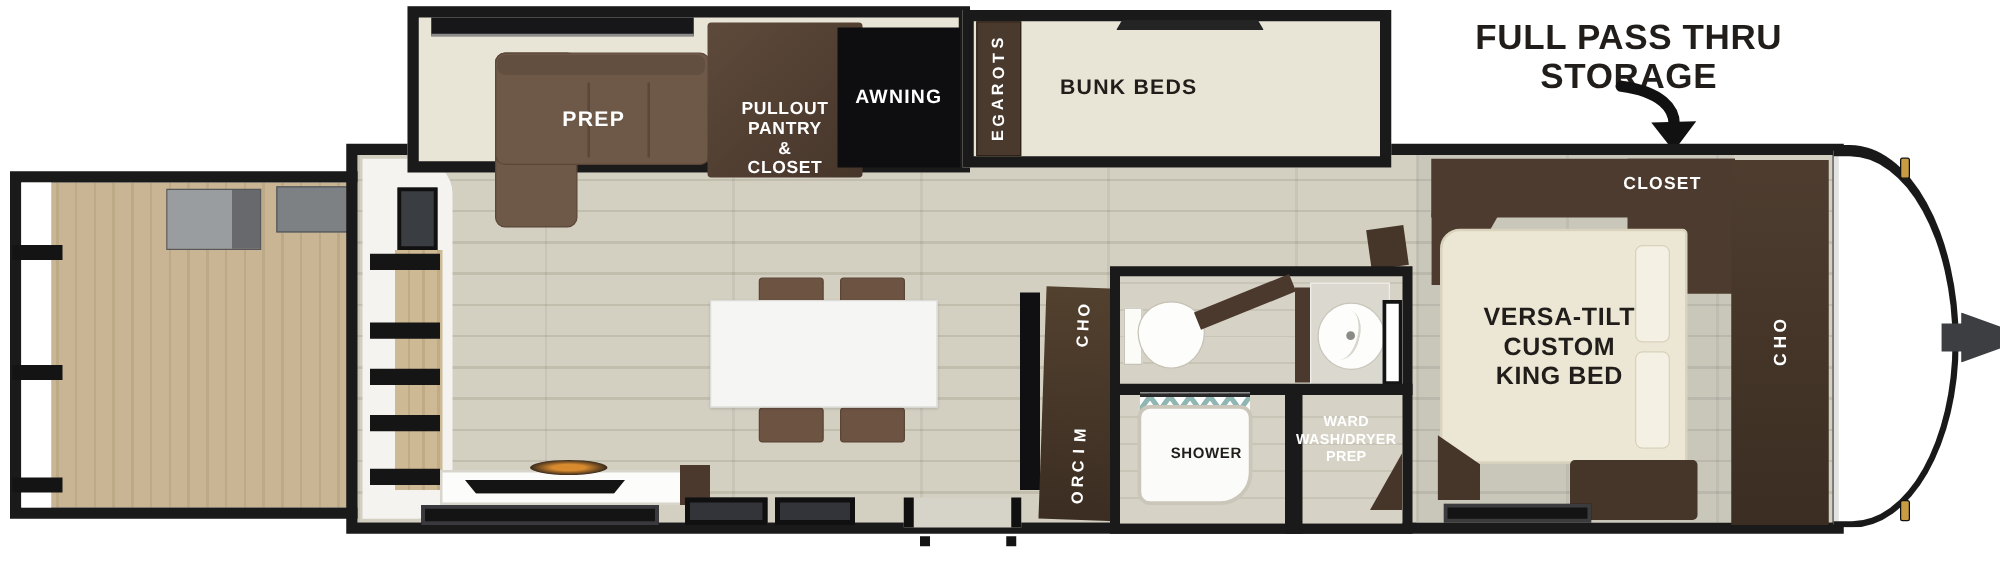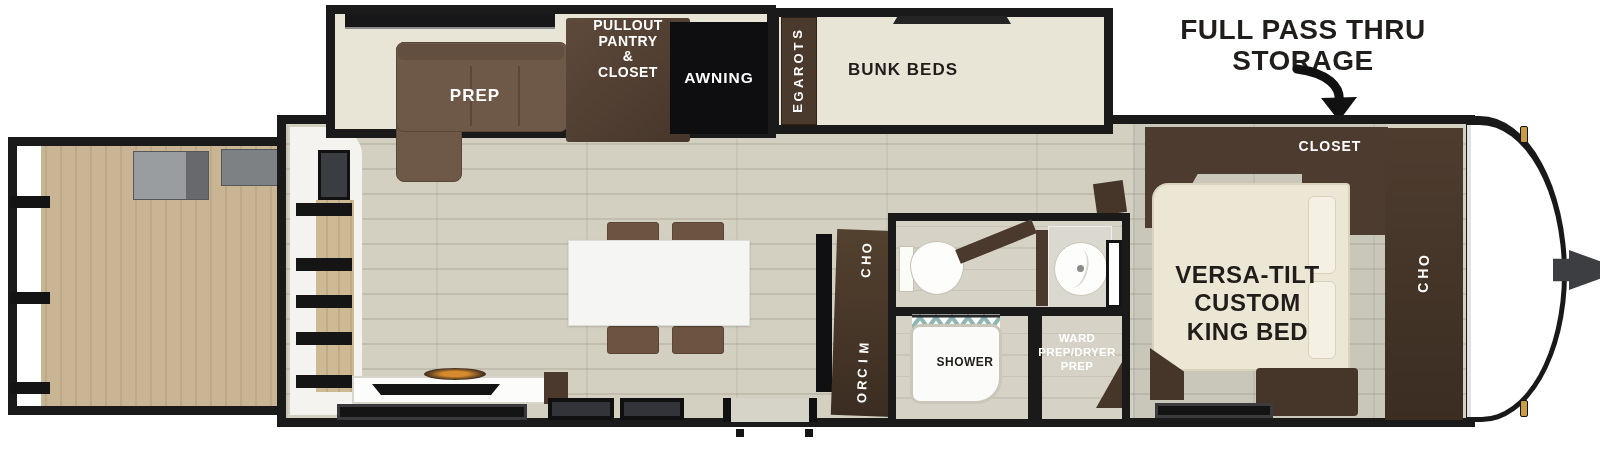--- a/index.html
+++ b/index.html
@@ -60,34 +60,34 @@
   
   #sofa-chaise{left:396px;top:42px;width:64px;height:138px;background:#6e5847;border-radius:8px;border:1px solid #5b4739;}
   #sofa-body{left:396px;top:42px;width:170px;height:88px;background:#6e5847;border-radius:8px;border:1px solid #5b4739;}
   #sofa-back{left:398px;top:44px;width:166px;height:16px;background:#624f3f;border-radius:6px;}
   .sofa-seam{width:2px;height:60px;background:#5b4739;top:66px;}
   #sofa-seam-1{left:470px;} #sofa-seam-2{left:518px;}
   #sofa-label{left:420px;top:86px;width:110px;font-size:17px;letter-spacing:1px;}
 
   
   #pantry{left:566px;top:18px;width:124px;height:124px;background:linear-gradient(135deg,#5d4a3b,#46352a);border-radius:3px;
-          display:flex;align-items:flex-start;justify-content:center;}
+          display:flex;align-items:flex-end;justify-content:center;}
   #pantry-label{position:static;font-size:14px;line-height:1.12;}
   #fridge{left:670px;top:22px;width:98px;height:112px;background:#0e0e10;display:flex;align-items:center;justify-content:center;}
   #fridge-label{position:static;font-size:15.5px;letter-spacing:1px;}
 
   
   #closet-bar{left:1145px;top:127px;width:243px;height:47px;background:#4c3b2e;}
   #closet-wing-right{left:1302px;top:127px;width:86px;height:108px;background:#4c3b2e;}
   #closet-wing-left{left:1145px;top:170px;width:55px;height:58px;background:#4c3b2e;clip-path:polygon(0 0,100% 0,40% 100%,0 100%);}
   #closet-label{left:1250px;top:138px;width:160px;font-size:14px;letter-spacing:1px;}
   #bed{left:1152px;top:183px;width:198px;height:188px;background:#ece7d4;border:2px solid #d9d3bd;border-radius:16px 4px 4px 16px;box-sizing:border-box;}
   .pillow{background:#f4f0e3;border:1px solid #d8d2bc;border-radius:6px;width:26px;height:76px;}
   #pillow-1{left:1308px;top:196px;} #pillow-2{left:1308px;top:281px;}
-  #bed-label{left:1150px;top:261px;width:195px;font-size:24px;line-height:1.18;}
+  #bed-label{left:1150px;top:243px;width:195px;font-size:20px;line-height:1.18;}
   #ohc-front{left:1385px;top:128px;width:78px;height:292px;background:linear-gradient(180deg,#4e3d2f,#3b2d22);display:flex;}
   #ohc-front .vtext{width:100%;height:100%;font-size:14px;}
   #bed-nightstand{left:1150px;top:348px;width:34px;height:52px;background:#46362a;clip-path:polygon(0 0,100% 45%,100% 100%,0 100%);}
   #bed-bench{left:1256px;top:368px;width:102px;height:48px;background:#46362a;border-radius:4px;}
   #bedroom-window{left:1155px;top:403px;width:118px;height:15px;background:#141414;box-shadow:inset 0 0 0 3px #3c3c3f;}
   #hall-cabinet{left:1095px;top:182px;width:30px;height:32px;background:#46362a;transform:rotate(-8deg);}
 
   
   #kitchen-tv{left:816px;top:234px;width:16px;height:158px;background:#101012;}
   #kitchen-cab{left:834px;top:230px;width:62px;height:186px;background:linear-gradient(180deg,#53412f,#3b2d22);transform:rotate(2deg);
@@ -263,21 +263,21 @@
   <div class="abs" id="bath-wall-v"></div>
   <div class="abs" id="shower-glass">
     <svg width="88" height="17" viewBox="0 0 88 17">
       <polyline points="0,14 8,3 16,14 24,3 32,14 40,3 48,14 56,3 64,14 72,3 80,14 88,3" fill="none" stroke="#8fb6b2" stroke-width="4"></polyline>
       <line x1="0" y1="2" x2="88" y2="2" stroke="#2a2a2a" stroke-width="3"></line>
     </svg>
   </div>
   <div class="abs" id="shower-pan"></div>
   <div class="lbl" id="shower-label">SHOWER</div>
   <div class="lbl light ml" id="ward-label">WARD
-PREP/DRYER
+WASH/DRYER
 PREP</div>
   <div class="abs" id="ward-shelf"></div>
 
   <div class="abs chair" id="chair-1"></div>
   <div class="abs chair" id="chair-2"></div>
   <div class="abs chair" id="chair-3"></div>
   <div class="abs chair" id="chair-4"></div>
   <div class="abs" id="table"></div>
 
   <div class="abs" id="ent-console"></div>

